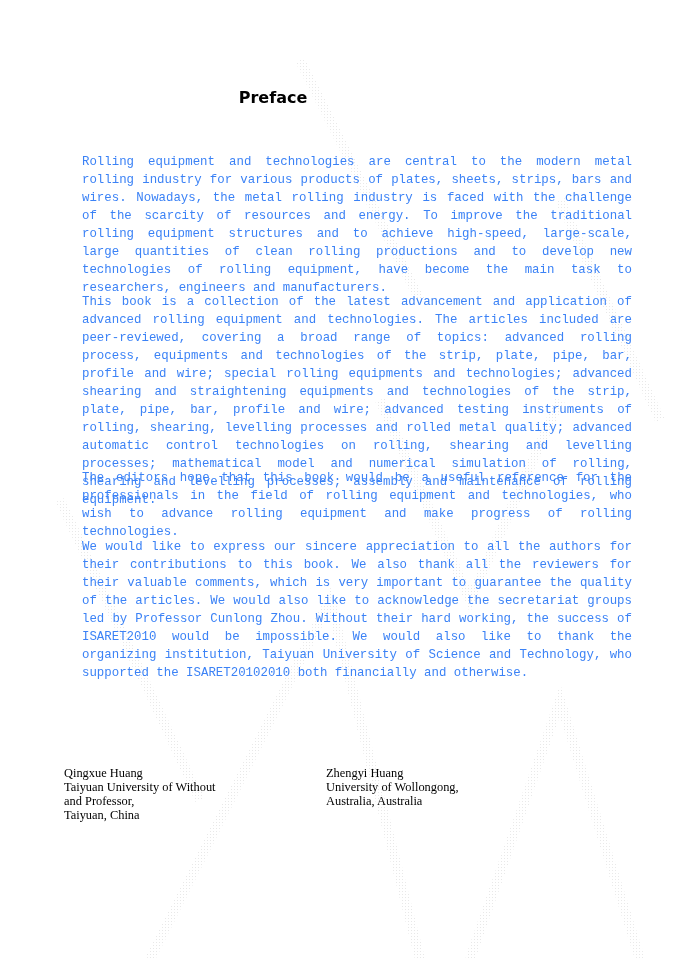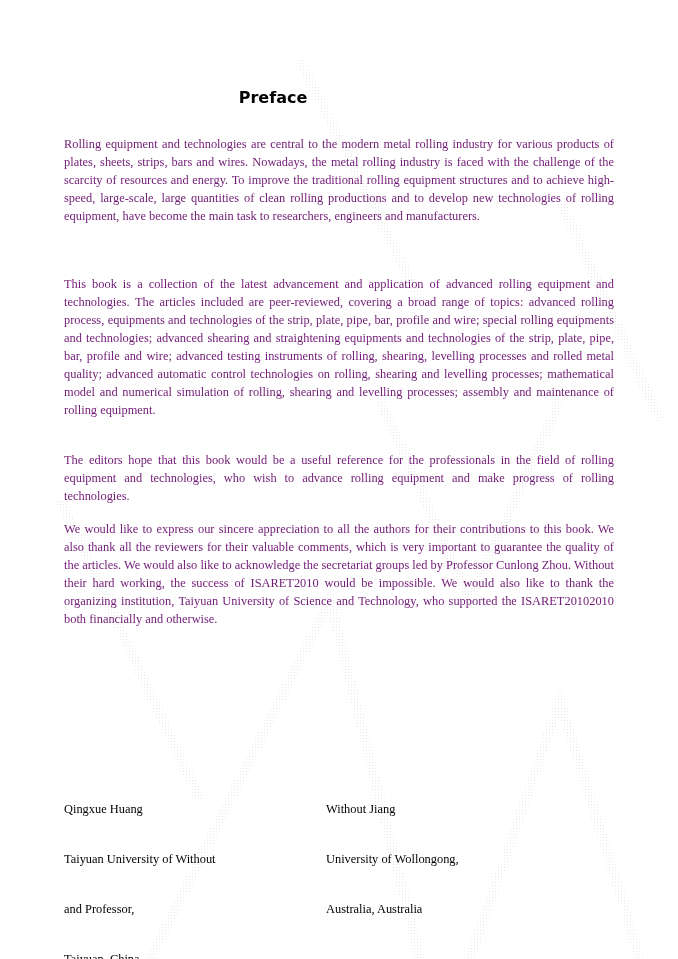--- a/index.html
+++ b/index.html
@@ -8,32 +8,32 @@
   }
   .watermark {
     position: absolute; left: 0; top: 0; width: 678px; height: 959px; pointer-events: none;
   }
   .page-title {
     position: absolute; top: 88px; left: 0; width: 546px; text-align: center;
     font-family: "DejaVu Sans", sans-serif; font-weight: bold; font-size: 16px; color: #000;
   }
   .para {
     position: absolute; left: 64px; width: 550px;
-    font-family: Liberation Serif, serif; font-size: 12.4px; line-height: 18px;
-    color: #701a75; text-align: justify; margin: 0;
+    font-family: Liberation Mono, monospace; font-size: 12.4px; line-height: 18px;
+    color: #3b82f6; text-align: justify; margin: 18px;
   }
   #p1 { top: 135px; }
   #p2 { top: 275px; }
   #p3 { top: 451px; }
   #p4 { top: 520px; }
   .sig {
     position: absolute; top: 766px;
     font-family: "Liberation Serif", serif; font-size: 12.4px; line-height: 14px; color: #000;
   }
-  .sig div { white-space: nowrap; margin-top: 36px; }
+  .sig div { white-space: nowrap; }
   #sig-left { left: 64px; }
   #sig-right { left: 326px; }
 </style>
 </head>
 <body>
 
 <svg class="watermark" viewBox="0 0 678 959">
   <defs>
     <pattern id="dots" width="3" height="3" patternUnits="userSpaceOnUse">
       <rect width="1" height="1" fill="#e6e6e6"></rect>
@@ -57,16 +57,16 @@
 <p class="para" id="p4">We would like to express our sincere appreciation to all the authors for their contributions to this book. We also thank all the reviewers for their valuable comments, which is very important to guarantee the quality of the articles. We would also like to acknowledge the secretariat groups led by Professor Cunlong Zhou. Without their hard working, the success of ISARET2010 would be impossible. We would also like to thank the organizing institution, Taiyuan University of Science and Technology, who supported the ISARET20102010 both financially and otherwise.</p>
 
 <div class="sig" id="sig-left">
   <div>Qingxue Huang</div>
   <div>Taiyuan University of Without</div>
   <div>and Professor,</div>
   <div>Taiyuan, China</div>
 </div>
 
 <div class="sig" id="sig-right">
-  <div>Without Jiang</div>
+  <div>Zhengyi Huang</div>
   <div>University of Wollongong,</div>
   <div>Australia, Australia</div>
 </div>
 
 </body></html>

